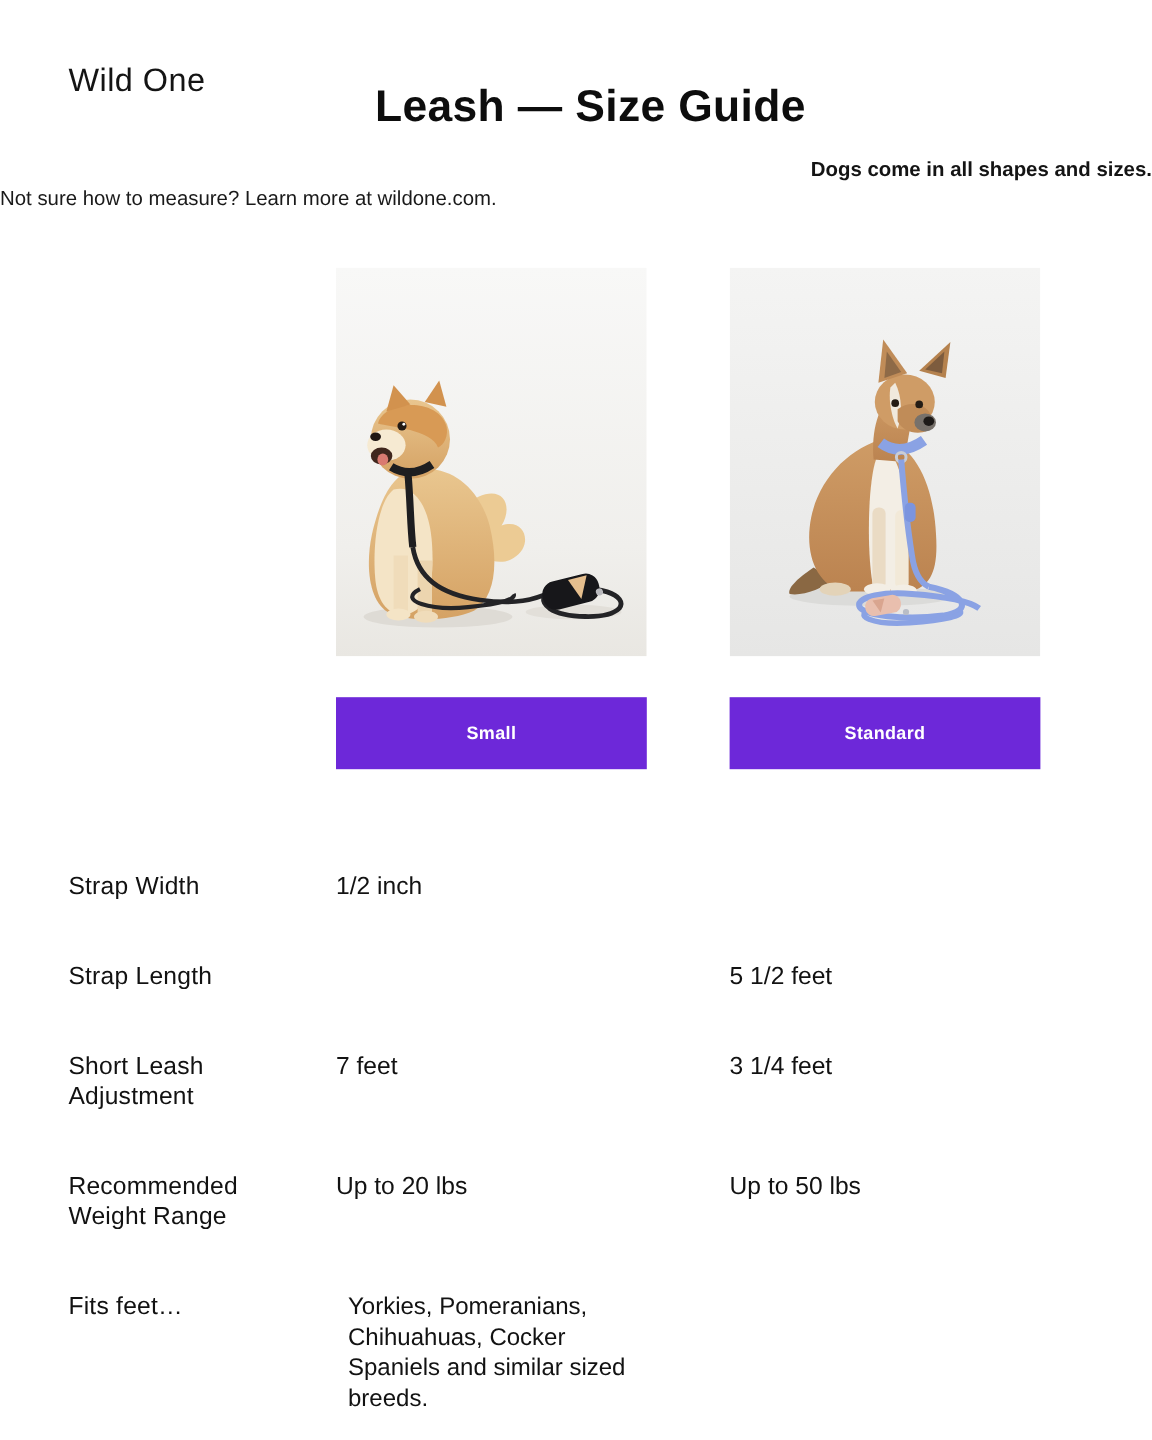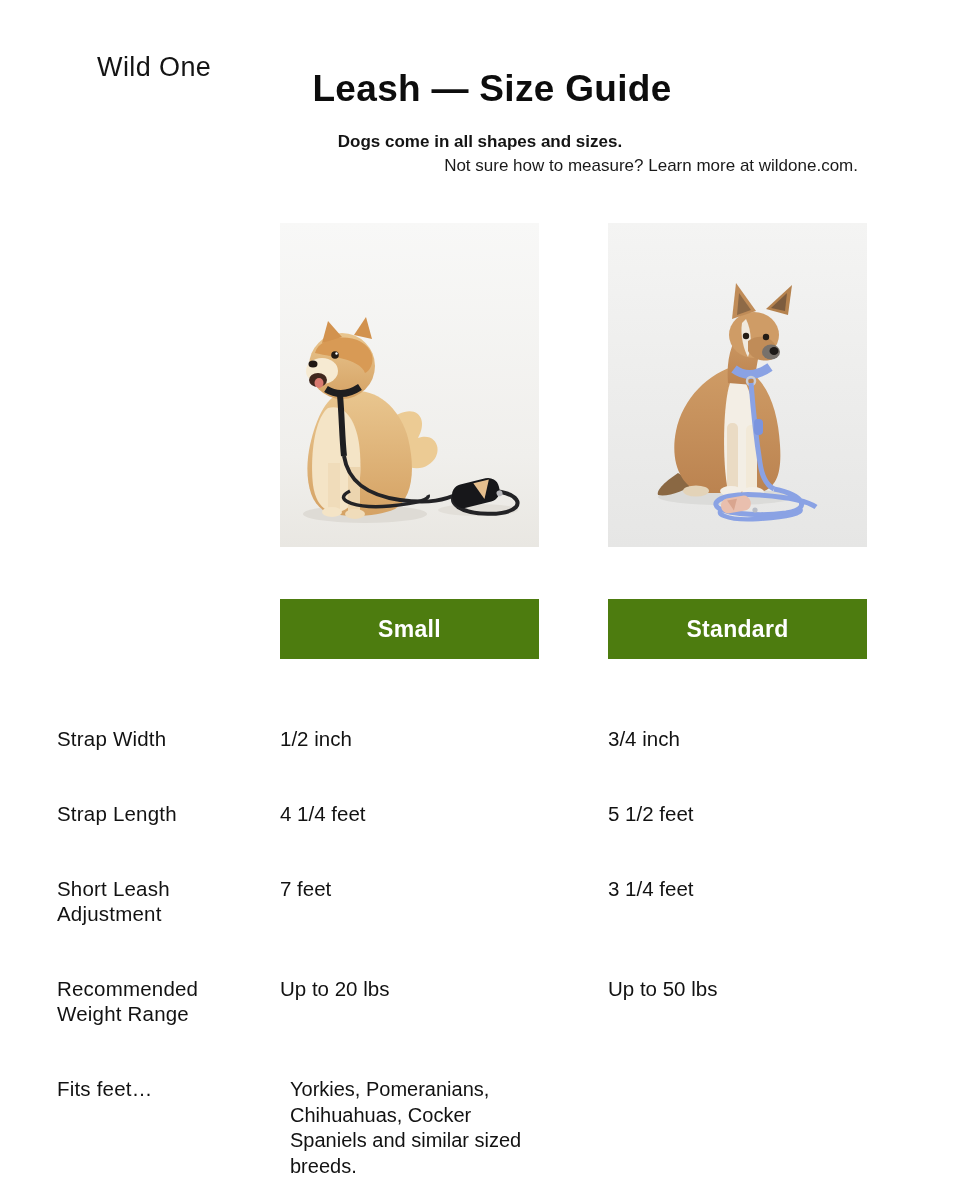--- a/index.html
+++ b/index.html
@@ -1,31 +1,31 @@
 <!DOCTYPE html>
 <html><head>
 <meta charset="utf-8">
 <style>
   html,body{margin:0;padding:0;background:#ffffff;}
   body{width:960px;height:1200px;font-family:"Liberation Sans","DejaVu Sans",sans-serif;color:#111;}
   .page{position:relative;width:960px;height:1200px;overflow:hidden;background:#fff;}
 
-  .logo{position:absolute;left:57px;top:52px;font-size:27px;font-weight:500;letter-spacing:.4px;color:#141414;margin-left:40px;}
+  .logo{position:absolute;left:57px;top:52px;font-size:27px;font-weight:500;letter-spacing:.4px;color:#141414;}
 
   .title{position:absolute;left:12px;top:68px;width:960px;text-align:center;font-size:37px;font-weight:700;letter-spacing:.3px;color:#0d0d0d;}
-  .sub1{position:absolute;left:0;top:132px;width:960px;text-align:center;font-size:17px;font-weight:700;color:#141414;}
-  .sub2{position:absolute;left:0;top:156px;width:858px;text-align:right;font-size:17px;font-weight:400;color:#1a1a1a;}
+  .sub1{position:absolute;left:0;top:132px;width:960px;text-align:right;font-size:17px;font-weight:700;color:#141414;}
+  .sub2{position:absolute;left:0;top:156px;width:858px;text-align:left;font-size:17px;font-weight:400;color:#1a1a1a;}
 
   .photo{position:absolute;top:223px;width:259px;height:324px;overflow:hidden;}
   .photo.small{left:280px;}
   .photo.standard{left:608px;}
   .photo svg{display:block;}
 
-  .colbar{position:absolute;top:599px;width:259px;height:60px;background:#4d7c0f;color:#fff;
-    display:flex;align-items:center;justify-content:center;font-size:23px;font-weight:700;letter-spacing:.3px;cursor:pointer;}
+  .colbar{position:absolute;top:581px;width:259px;height:60px;background:#6d28d9;color:#fff;
+    display:flex;align-items:center;justify-content:center;font-size:15px;font-weight:700;letter-spacing:.3px;cursor:pointer;}
   .colbar.small{left:280px;}
   .colbar.standard{left:608px;}
 
   .size-table{position:absolute;top:678px;left:0;width:960px;margin-top:48px;}
   .row{display:grid;grid-template-columns:223px 259px 69px 259px;margin:0 0 50px 57px;align-items:start;}
   .row-label{grid-column:1;font-size:20.5px;line-height:25px;max-width:172px;letter-spacing:.2px;color:#121212;}
   .cell-small{grid-column:2;}
   .cell-standard{grid-column:4;}
   .cell-small,.cell-standard{font-size:20.5px;line-height:25px;color:#121212;}
   .row.breeds .cell-small,.row.breeds .cell-standard{font-size:20px;line-height:25.5px;padding:1px 10px 0;}
@@ -136,26 +136,24 @@
   </div>
 
   <div class="colbar small">Small</div>
   <div class="colbar standard">Standard</div>
 
   <div class="size-table">
 
     <div class="row">
       <div class="row-label">Strap Width</div>
       <div class="cell-small">1/2 inch</div>
-      <div class="cell-standard">3/4 inch</div>
     </div>
 
     <div class="row">
       <div class="row-label">Strap Length</div>
-      <div class="cell-small">4 1/4 feet</div>
       <div class="cell-standard">5 1/2 feet</div>
     </div>
 
     <div class="row">
       <div class="row-label">Short Leash Adjustment</div>
       <div class="cell-small">7 feet</div>
       <div class="cell-standard">3 1/4 feet</div>
     </div>
 
     <div class="row">

